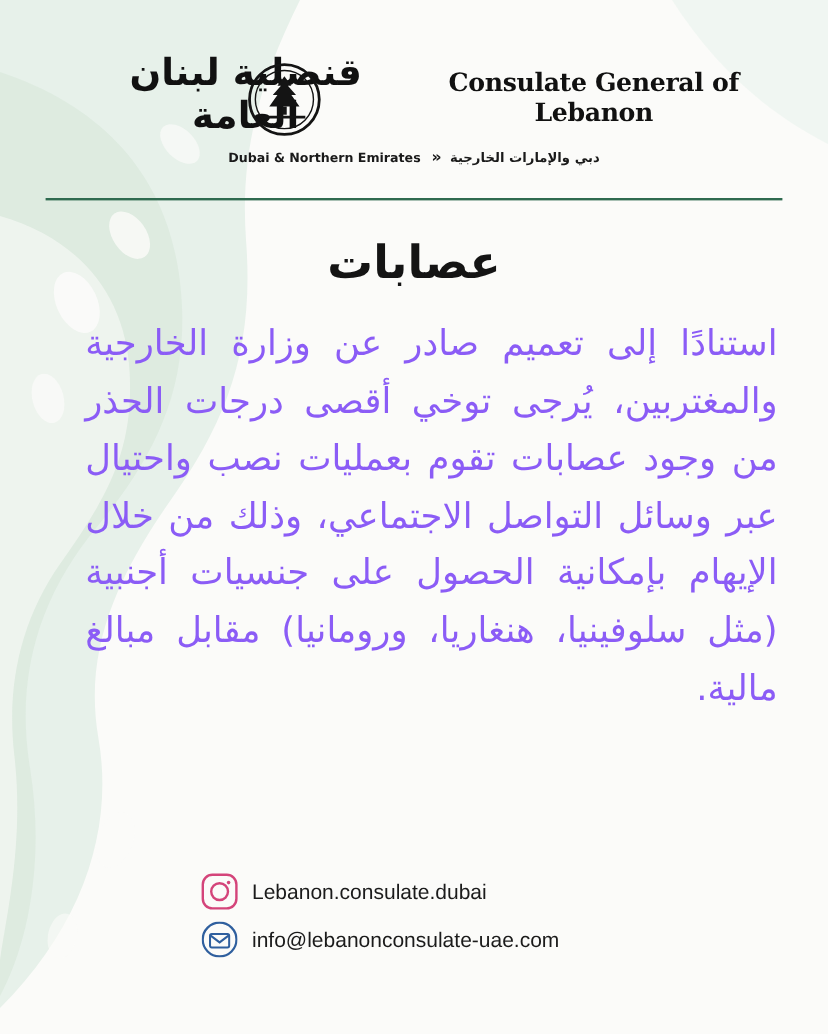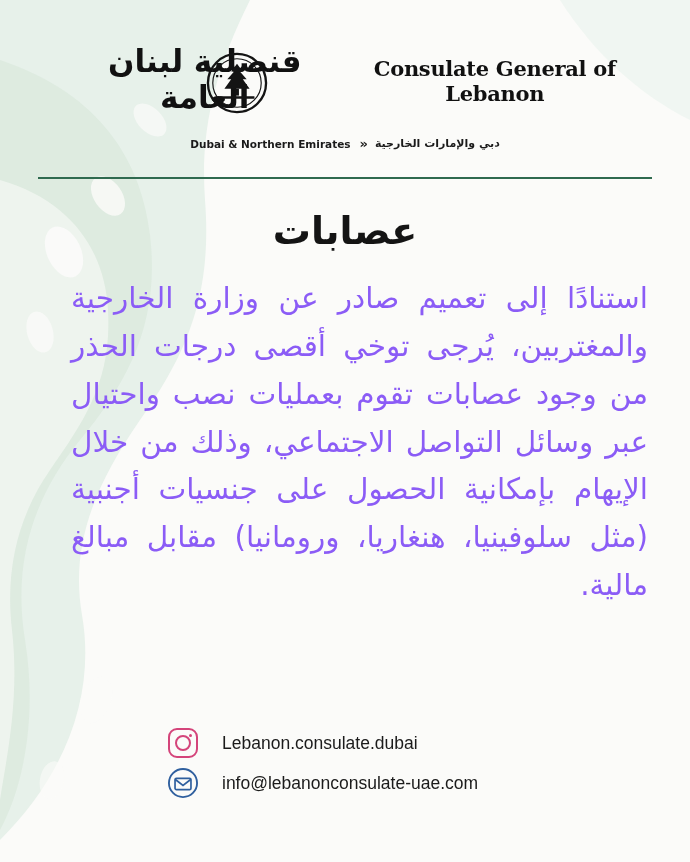--- a/index.html
+++ b/index.html
@@ -80,21 +80,21 @@
   }
   .org-en {
     font-size: 21px;
     font-weight: bold;
     color: #111111;
     font-family: "DejaVu Serif", "Liberation Serif", serif;
     margin-top: 2px;
     letter-spacing: -0.3px;
   }
   .sub-row {
-    margin-top: 21px;
+    margin-top: 9px;
     display: flex;
     align-items: center;
     justify-content: center;
     gap: 9px;
     font-size: 10.5px;
     font-weight: bold;
     color: #1a1a1a;
   }
   .sub-en { letter-spacing: 0px; }
   .sub-sep { font-size: 13px; color: #1a1a1a; letter-spacing: -2px; }
@@ -133,21 +133,21 @@
   .spacer { flex: 1 1 auto; }
 
   
   .footer {
     margin-bottom: 54px;
     padding-left: 130px;
   }
   .contact {
     display: flex;
     align-items: center;
-    gap: 24px;
+    gap: 12px;
     margin-bottom: 10px;
   }
   .contact-label {
     font-size: 17.5px;
     color: #1b1b1b;
     font-family: "Liberation Sans", sans-serif;
   }
 
   .ig-icon {
     width: 30px; height: 30px;

